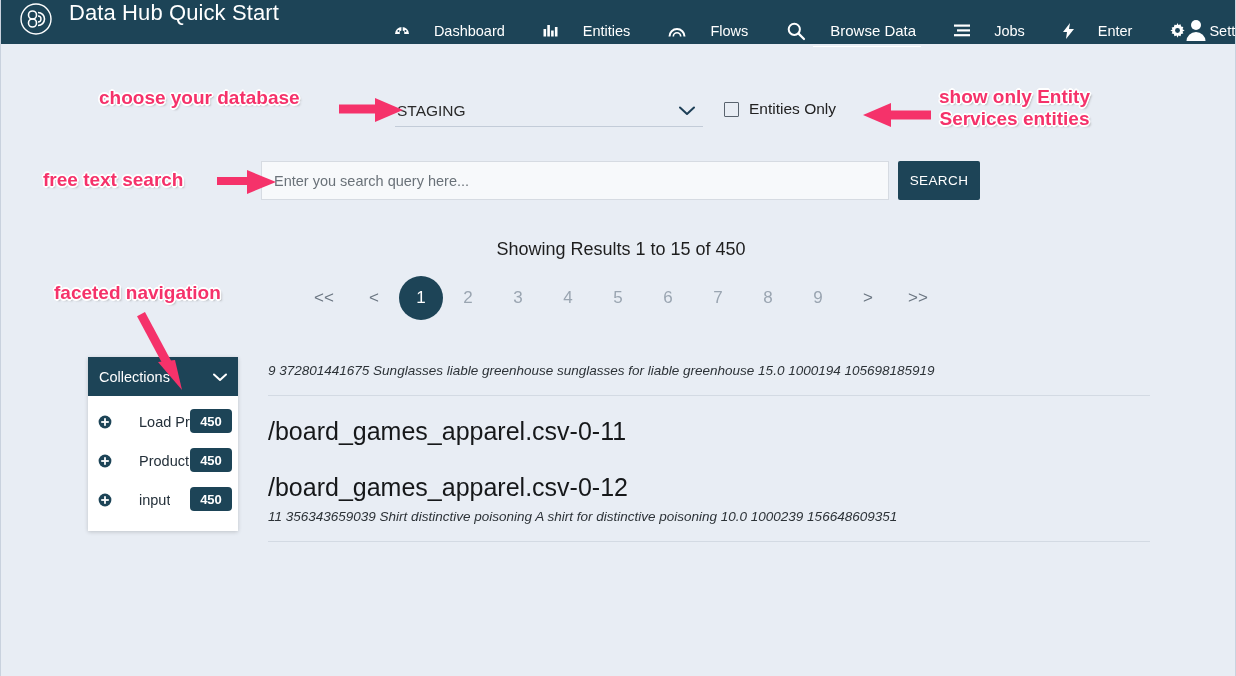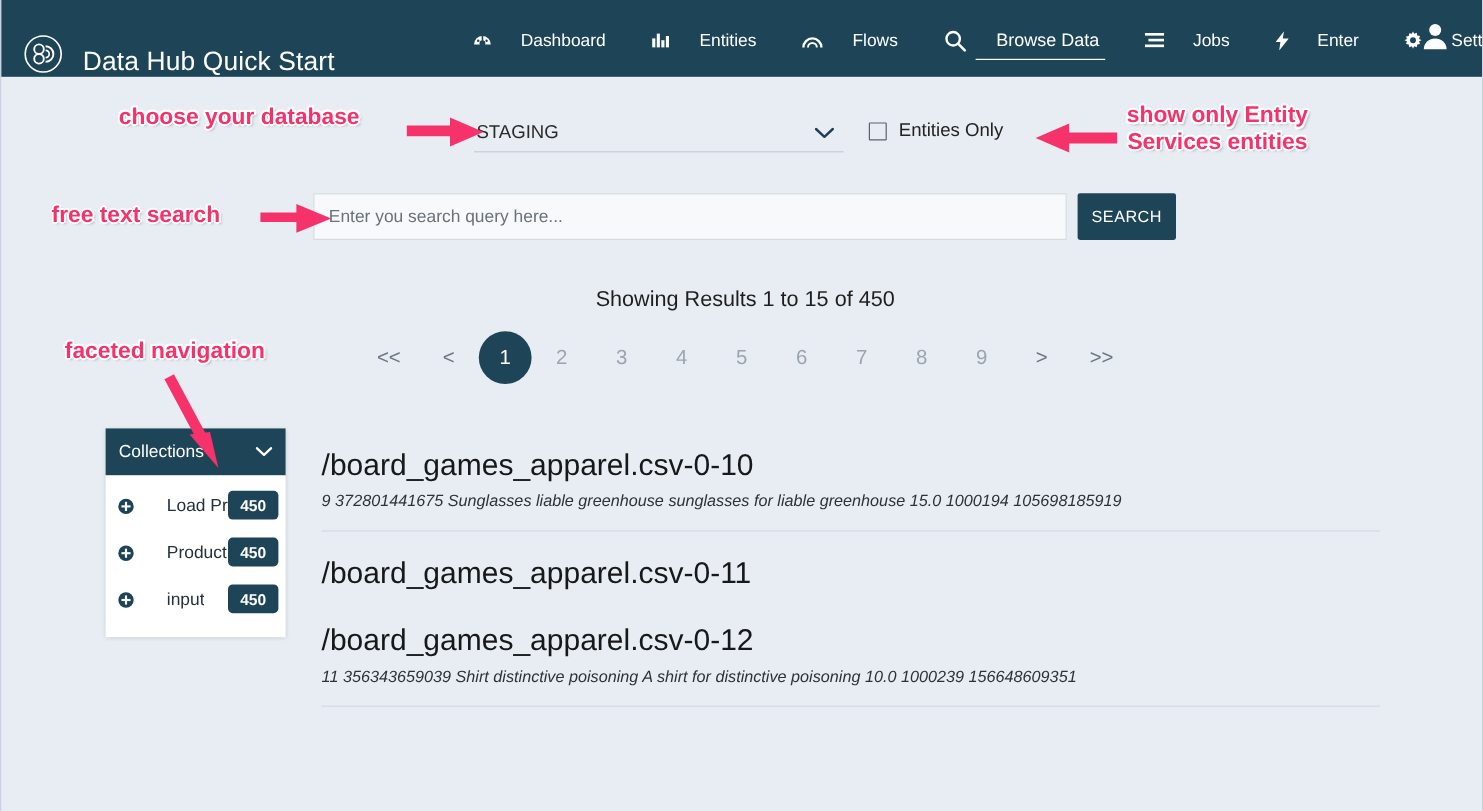--- a/index.html
+++ b/index.html
@@ -16,23 +16,23 @@
     width: 1236px; height: 676px;
     background: #e8edf4;
     border-left: 1px solid #c9d2de;
     border-right: 1px solid #c9d2de;
     overflow: hidden;
   }
 
   
   .navbar {
     position: absolute; top: 0; left: 0;
-    width: 1236px; height: 64px;
+    width: 1236px; height: 44px;
     background: #1d4457;
-    display: flex; align-items: flex-end;
+    display: flex; align-items: flex-start;
     color: #ffffff;
   }
   .brand-logo {
     margin-left: 16px; width: 38px; height: 38px;
     flex: 0 0 38px;
     display: flex; align-items: center; justify-content: center;
   }
   .brand-title {
     margin-left: 14px;
     font-size: 22px;
@@ -438,21 +438,20 @@
         <span class="facet-label">input</span>
         <span class="facet-badge">450</span>
       </div>
 
     </div>
   </div>
 
   <div class="results">
 
     <div class="result-item">
-      <h2 class="result-title">/board_games_apparel.csv-0-10</h2>
       <p class="result-snippet">9 372801441675 Sunglasses liable greenhouse sunglasses for liable greenhouse 15.0 1000194 105698185919</p>
     </div>
 
     <div class="result-item">
       <h2 class="result-title">/board_games_apparel.csv-0-11</h2>
     </div>
 
     <div class="result-item">
       <h2 class="result-title">/board_games_apparel.csv-0-12</h2>
       <p class="result-snippet">11 356343659039 Shirt distinctive poisoning A shirt for distinctive poisoning 10.0 1000239 156648609351</p>

